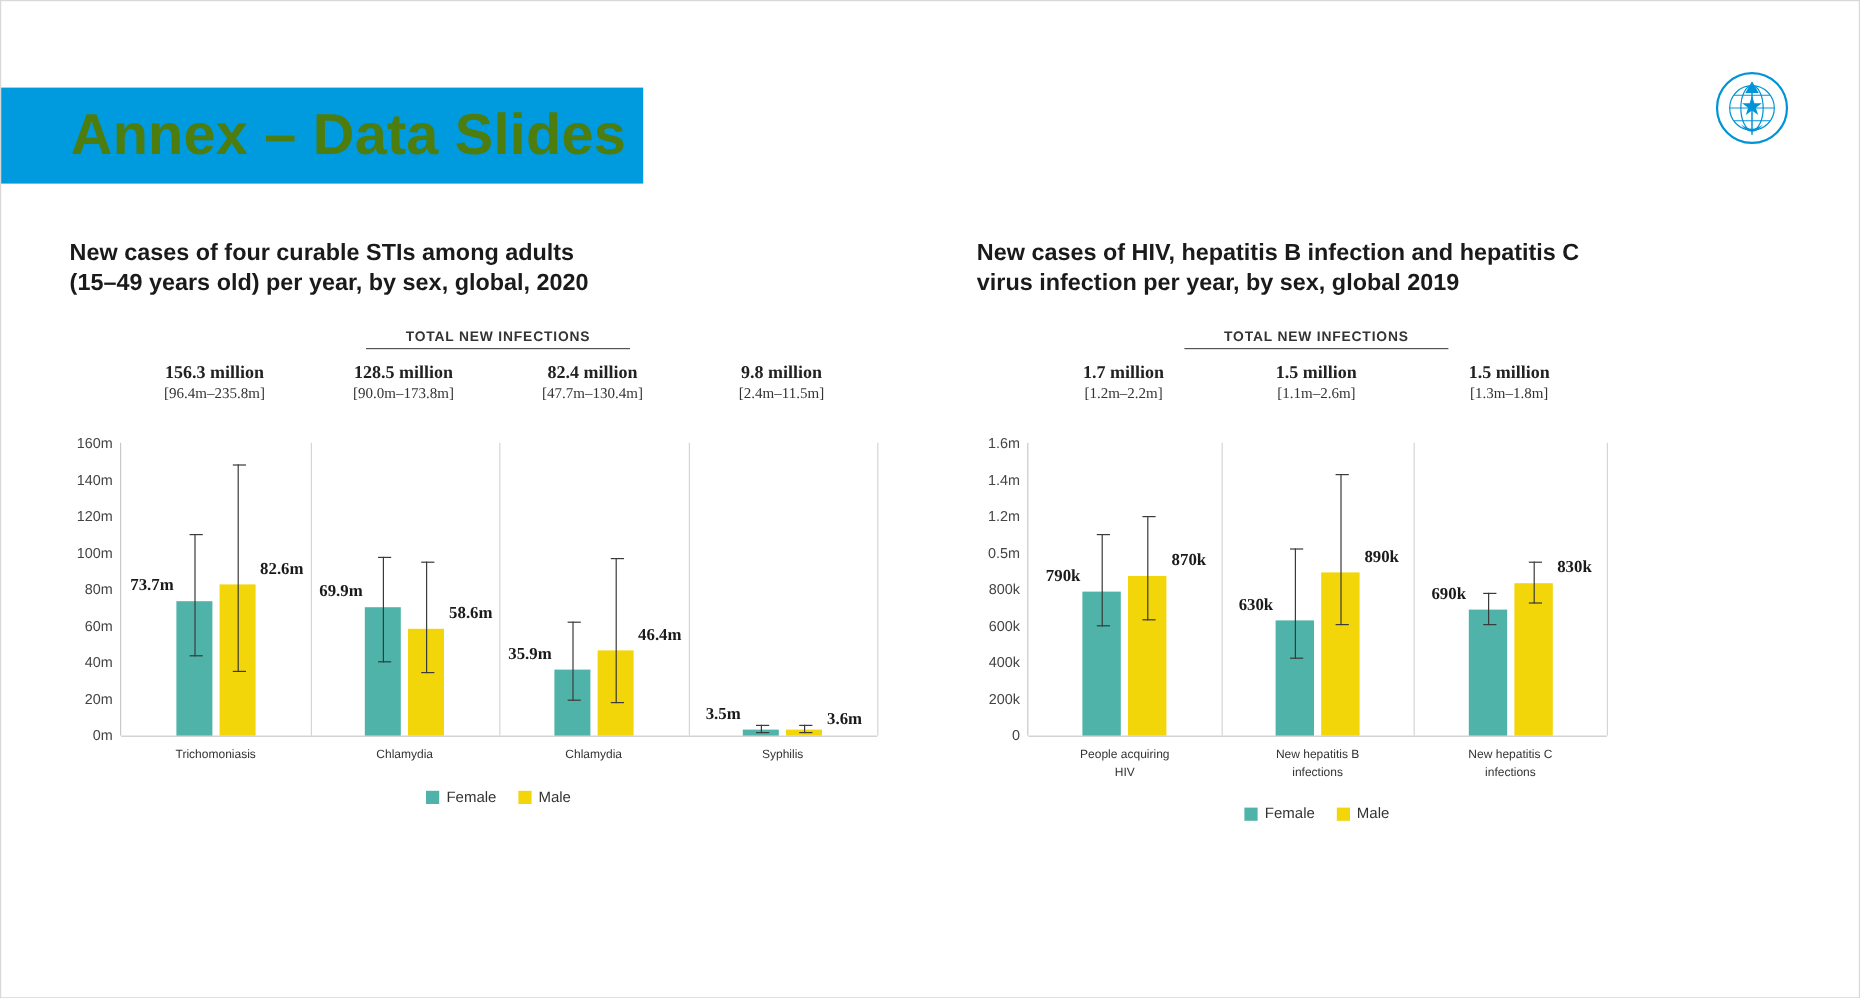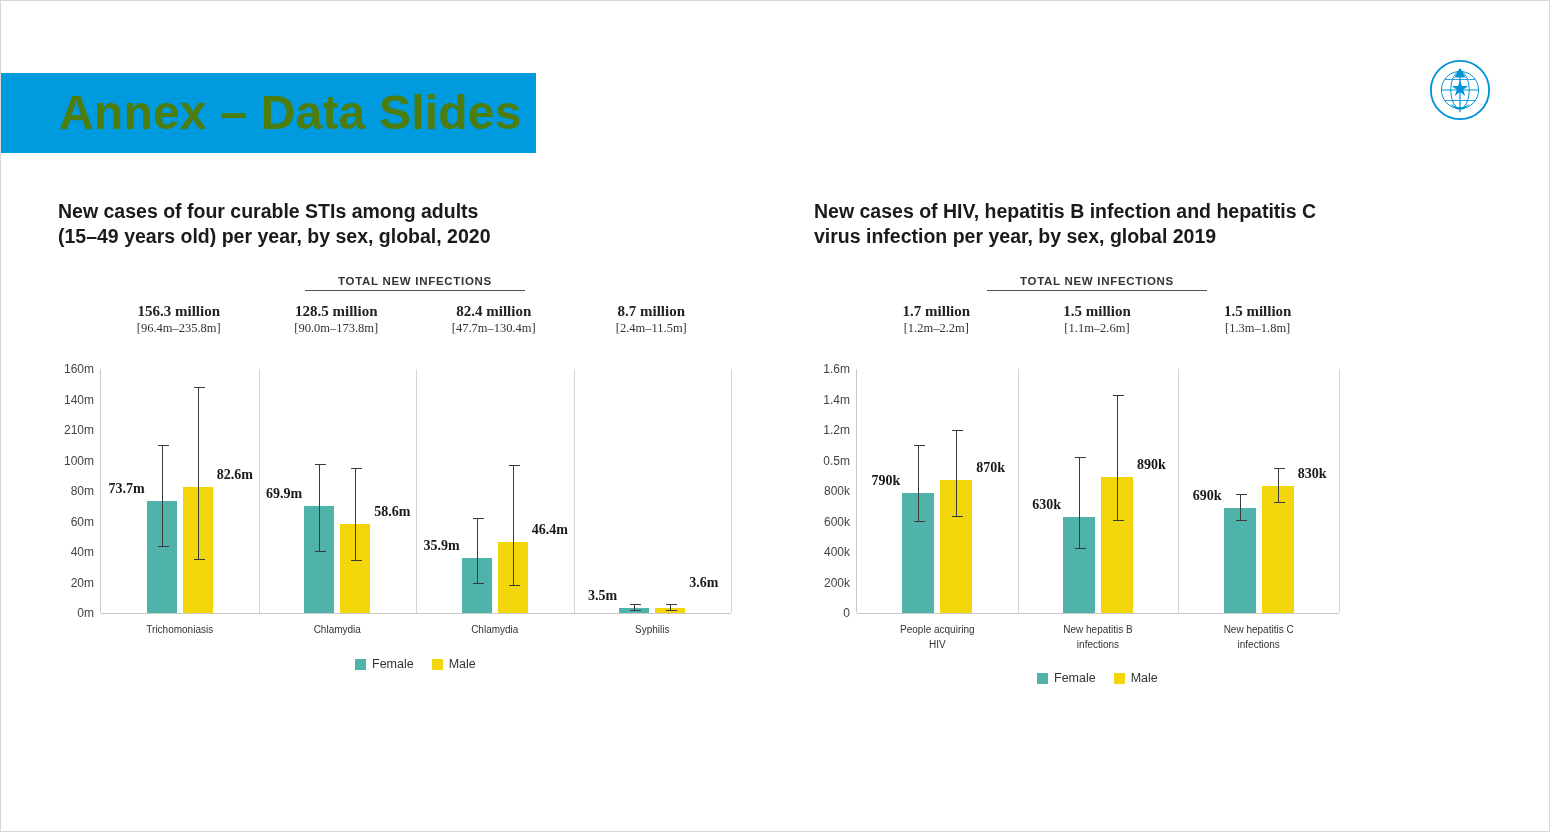--- a/index.html
+++ b/index.html
@@ -214,32 +214,32 @@
         </div>
         <div class="group-total" style="left: 199.5px; width: 157.5px; top: 28px;">
           <div class="big">128.5 million</div>
           <div class="ci">[90.0m–173.8m]</div>
         </div>
         <div class="group-total" style="left: 357px; width: 157.5px; top: 28px;">
           <div class="big">82.4 million</div>
           <div class="ci">[47.7m–130.4m]</div>
         </div>
         <div class="group-total" style="left: 514.5px; width: 157.5px; top: 28px;">
-          <div class="big">8.7 million</div>
+          <div class="big">9.8 million</div>
           <div class="ci">[2.4m–11.5m]</div>
         </div>
         <div class="plot" style="position: absolute; left: 42px; top: 94px; width: 630px; height: 244px;">
           <div class="axis-bottom" style="width: 630px; top: 244px;"></div>
           <div class="ytick" style="top: 244px;">0m</div>
           <div class="ytick" style="top: 213.5px;">20m</div>
           <div class="ytick" style="top: 183px;">40m</div>
           <div class="ytick" style="top: 152.5px;">60m</div>
           <div class="ytick" style="top: 122px;">80m</div>
           <div class="ytick" style="top: 91.5px;">100m</div>
-          <div class="ytick" style="top: 61px;">210m</div>
+          <div class="ytick" style="top: 61px;">120m</div>
           <div class="ytick" style="top: 30.5px;">140m</div>
           <div class="ytick" style="top: 0px;">160m</div>
           <div class="sep" style="left: 157.5px; height: 244px;"></div>
           <div class="sep" style="left: 315px; height: 244px;"></div>
           <div class="sep" style="left: 472.5px; height: 244px;"></div>
           <div class="sep" style="left: 630px; height: 244px;"></div>
           <div class="bar female" style="left: 45.75px; width: 30px; height: 112.392px;"></div>
           <div class="whisker" style="left: 60.75px; top: 76.25px; height: 102.175px;">
             <div class="cap top"></div>
             <div class="cap bot"></div>
@@ -282,21 +282,21 @@
           <div class="whisker" style="left: 533.25px; top: 235.46px; height: 6.71px;">
             <div class="cap top"></div>
             <div class="cap bot"></div>
           </div>
           <div class="val-label" style="top: 218.662px; left: 466.25px; width: 50px; text-align: right;">3.5m</div>
           <div class="bar male" style="left: 554.25px; width: 30px; height: 5.49px;"></div>
           <div class="whisker" style="left: 569.25px; top: 235.002px; height: 7.1675px;">
             <div class="cap top"></div>
             <div class="cap bot"></div>
           </div>
-          <div class="val-label" style="top: 206px; left: 588.25px;">3.6m</div>
+          <div class="val-label" style="top: 223px; left: 588.25px;">3.6m</div>
           <div class="cat-label" style="left: 472.5px; width: 157.5px; top: 253px;">Syphilis</div>
         </div>
         <div class="legend" style="left: 297px; top: 382px;">
           <div class="item">
             <span class="swatch female"></span>
             <span>Female</span>
           </div>
           <div class="item">
             <span class="swatch male"></span>
             <span>Male</span>

